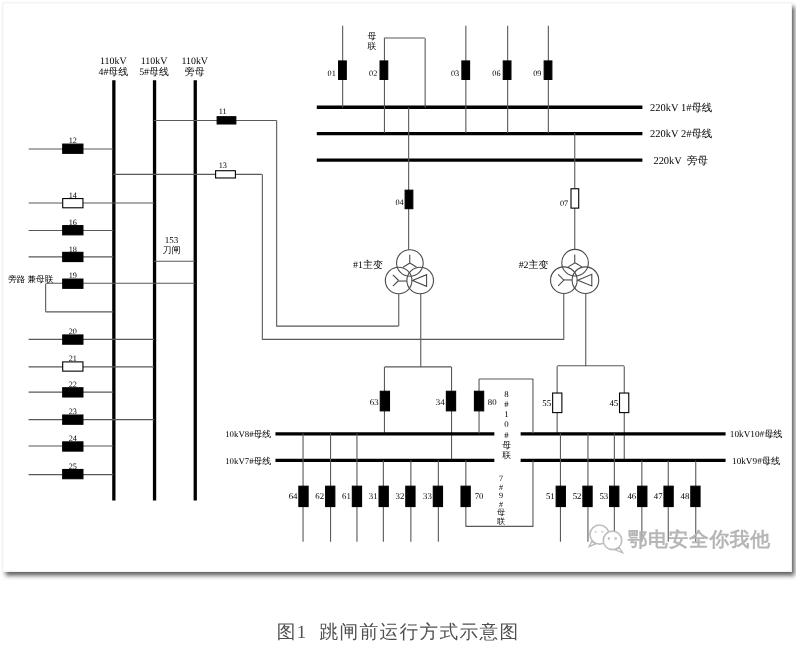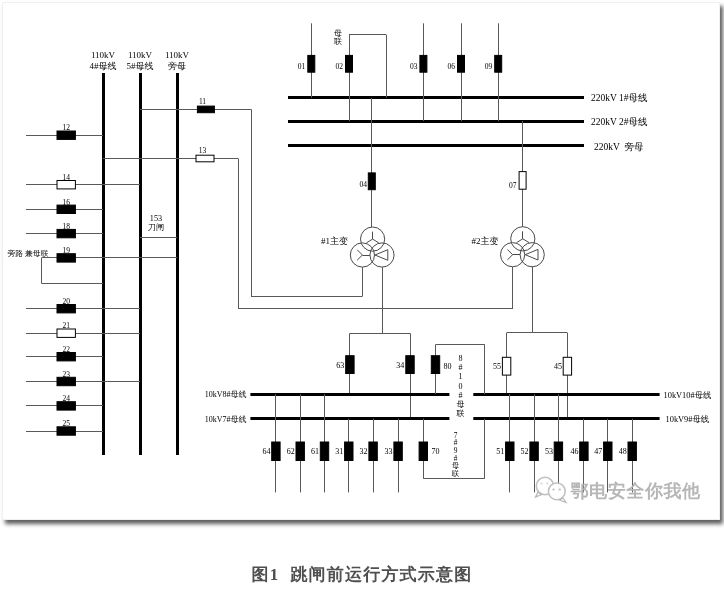--- a/index.html
+++ b/index.html
@@ -1,20 +1,20 @@
 <!DOCTYPE html>
 <html><head>
 <meta charset="utf-8">
 <style>
 html,body { margin:0; padding:0; background:#ffffff; width:724px; height:591px; overflow:hidden; }
 #page { position:absolute; left:2px; top:2px; width:716px; height:516px; background:#fff;
         border:1px solid #f0f0f0; box-shadow: 3px 4px 4px rgba(85,85,85,0.95); }
 #diag { position:absolute; left:0; top:0; }
 #cap { position:absolute; left:0; top:563px; width:724px; text-align:center;
-       font-family:"Liberation Serif",serif; font-size:17px; color:#4f4f4f; letter-spacing:1.2px;font-weight:bold; }
+       font-family:"Liberation Serif",serif; font-size:17px; color:#4f4f4f; letter-spacing:1.2px; }
 </style>
 </head>
 <body>
 <div id="page"></div>
 <svg id="diag" width="724" height="591" viewBox="0 0 724 591">
 <line x1="103.5" y1="73" x2="103.5" y2="455" stroke="#000000" stroke-width="3"></line>
 <line x1="140.5" y1="73" x2="140.5" y2="455" stroke="#000000" stroke-width="3"></line>
 <line x1="177.5" y1="73" x2="177.5" y2="455" stroke="#000000" stroke-width="3"></line>
 <text x="103" y="57.8" font-size="9" text-anchor="middle" font-family="&quot;Liberation Serif&quot;,serif" fill="#000">110kV</text>
 <text x="103" y="68.5" font-size="9" text-anchor="middle" font-family="&quot;Liberation Serif&quot;,serif" fill="#000">4#母线</text>

